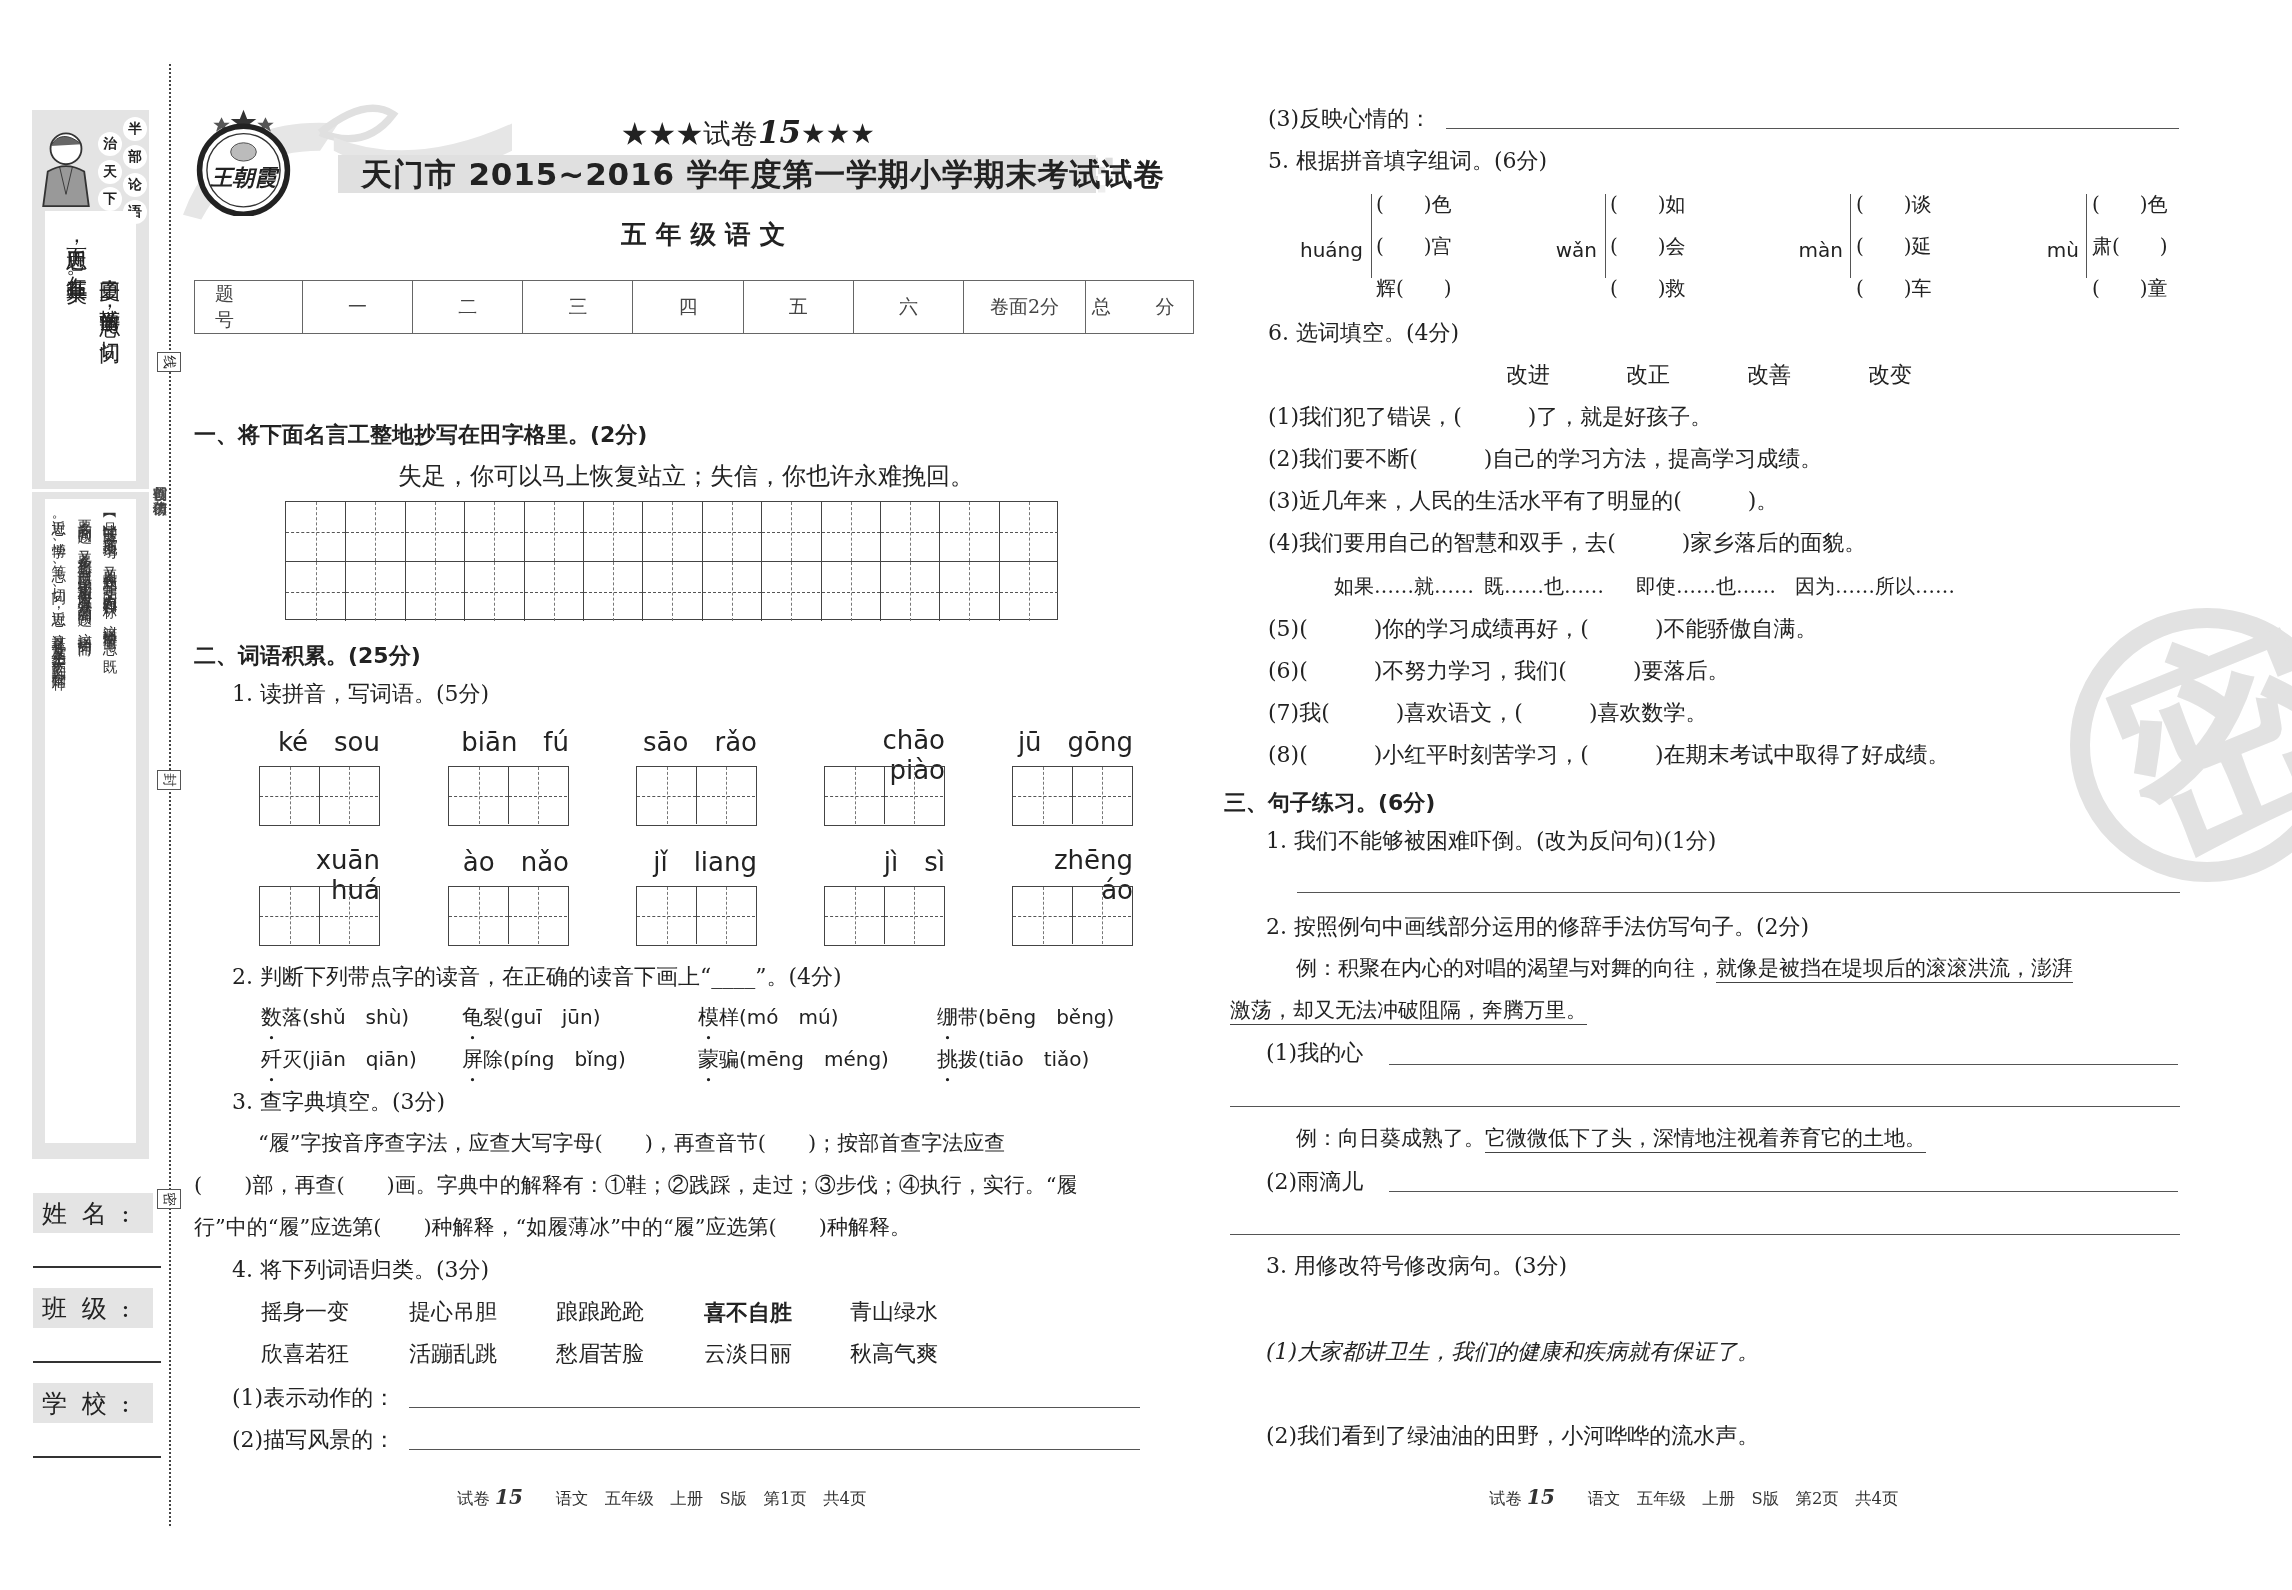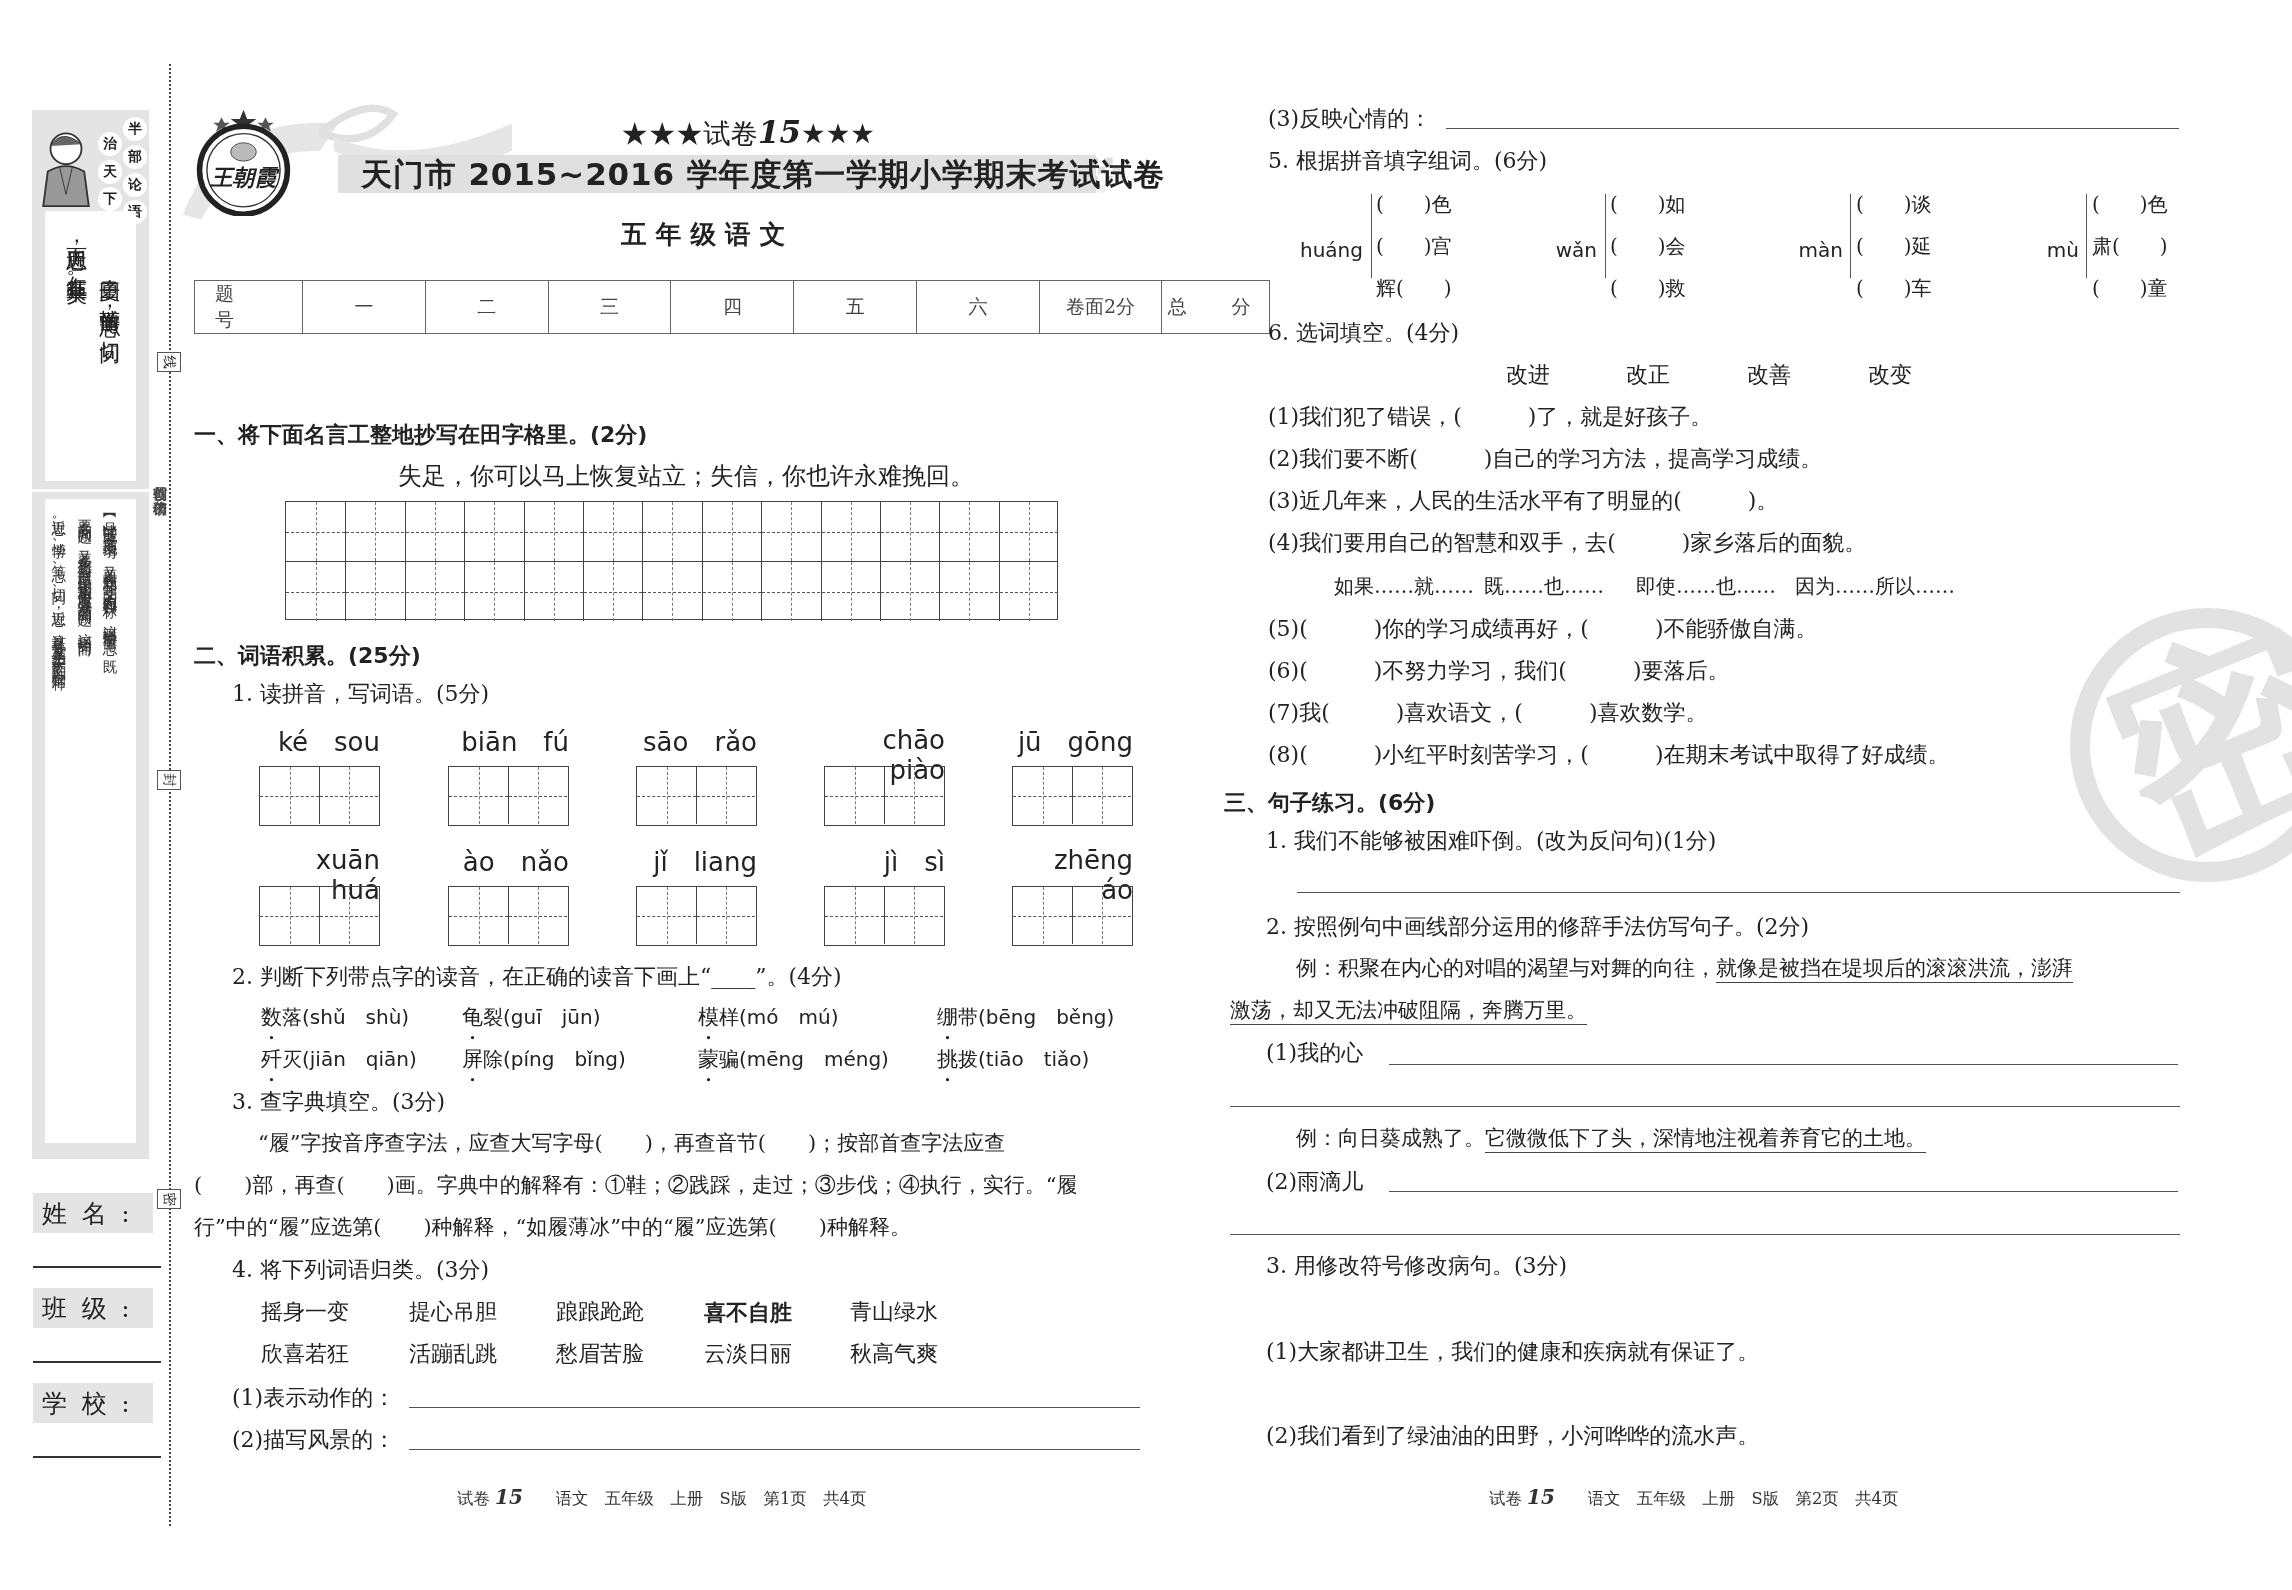--- a/index.html
+++ b/index.html
@@ -26,21 +26,21 @@
   .info-label { background: #e4e4e4; font-size: 25px; padding: 3.7px 9.1px; letter-spacing: 14.6px; }
   .info-line { height: 1.8px; background: #333; width: 128px; }
 
   
   .banner { left: 338px; top: 155px; width: 758px; height: 38px; background: #e0e0e0; }
   .banner-title { left: 361px; top: 154px; font-size: 31px; font-weight: bold; letter-spacing: 0.9px; }
   .paper-tag { left: 621px; top: 114px; font-size: 27.4px; }
   .paper-tag .num { font-style: italic; font-weight: bold; font-size: 31px; }
   .subject { left: 621px; top: 217px; font-size: 25.6px; font-weight: bold; letter-spacing: 9.1px; }
 
-  table.score { position: absolute; left: 194px; top: 280px; width: 1076px; border-collapse: collapse; border: 1.8px solid #333; }
+  table.score { position: absolute; left: 194px; top: 280px; width: 1000px; border-collapse: collapse; border: 1.8px solid #333; }
   table.score td { border: 0.9px solid #666; height: 48px; text-align: center; font-size: 19px; color: #444; }
   table.score td:first-child { text-align: left; padding-left: 20px; letter-spacing: 14.6px; }
 
   .sec { font-size: 22px; font-weight: bold; font-family: "DejaVu Sans", "Liberation Sans", sans-serif; }
   .tzg { left: 285px; top: 501px; width: 773px; height: 119px; border: 1.8px solid #444; }
   .tzg .row { position: absolute; left: 0; width: 100%; height: 59px; }
   .tzg .cell { position: absolute; top: 0; height: 59px; width: 59px; border-left: 0.9px solid #444; }
   .dash-h { position: absolute; left: 0; right: 0; top: 50%; border-top: 0.9px dashed #555; }
   .dash-v { position: absolute; top: 0; bottom: 0; left: 50%; border-left: 0.9px dashed #777; }
 
@@ -493,19 +493,19 @@
 <div class="abs t" style="left:1230px;top:1000px;font-size:21px;"><span class="underlined">激荡，却又无法冲破阻隔，奔腾万里。</span></div>
 <div class="abs t" style="left:1266px;top:1042px;">(1)我的心</div>
 <div class="abs uline" style="left:1389px;top:1064px;width:789px;"></div>
 <div class="abs uline" style="left:1230px;top:1106px;width:950px;"></div>
 <div class="abs t" style="left:1296px;top:1128px;font-size:21px;"><span>例：向日葵成熟了。</span><span class="underlined">它微微低下了头，深情地注视着养育它的土地。</span></div>
 <div class="abs t" style="left:1266px;top:1171px;">(2)雨滴儿</div>
 <div class="abs uline" style="left:1389px;top:1191px;width:789px;"></div>
 <div class="abs uline" style="left:1230px;top:1234px;width:950px;"></div>
 
 <div class="abs t" style="left:1266px;top:1255px;">3. 用修改符号修改病句。(3分)</div>
-<div class="abs t" style="left:1266px;top:1341px;">(1)大家都讲卫生，我们的健康和疾病就有保证了。</div>
+<div class="abs t" style="left:1266px;top:1341px;font-style:italic;">(1)大家都讲卫生，我们的健康和疾病就有保证了。</div>
 <div class="abs t" style="left:1266px;top:1425px;">(2)我们看到了绿油油的田野，小河哗哗的流水声。</div>
 
 <div class="abs footer serif" style="left:1489px;top:1485px;">
   <span>试卷</span> <b>15</b>　　<span>语文　五年级　上册　S版　第2页　共4页</span>
 </div>
 
 
 </body></html>

